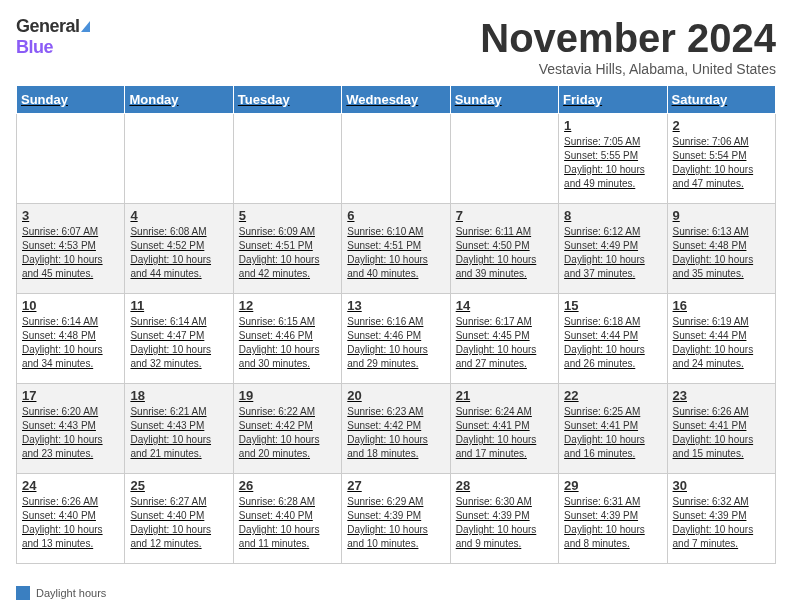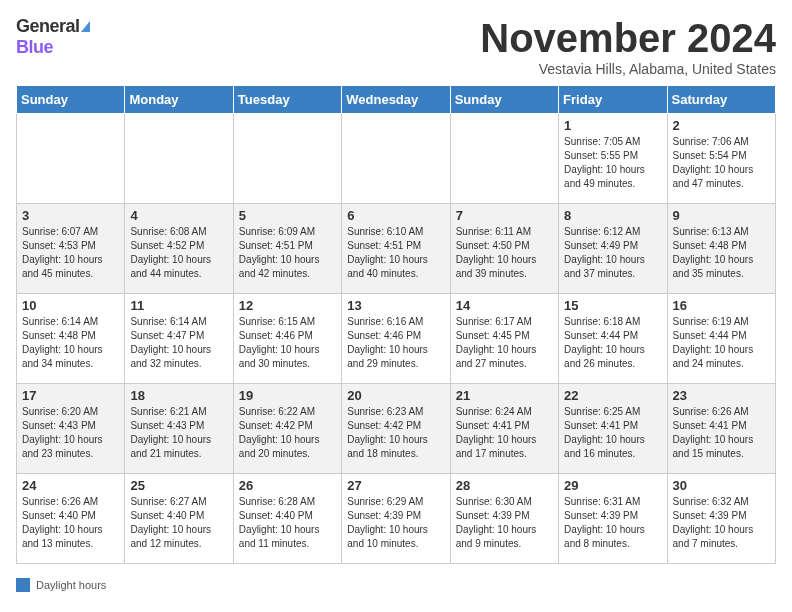--- a/index.html
+++ b/index.html
@@ -26,20 +26,21 @@
     }
     .location {
       font-size: 14px;
       color: #555;
       margin-left: 20px;
     }
     table {
       width: 100%;
       border-collapse: collapse;
       table-layout: fixed;
+      text-decoration: underline;
     }
     thead tr th {
       background: #3a7fc1;
       color: #fff;
       font-size: 13px;
       font-weight: bold;
       padding: 6px 4px;
       text-align: left;
       border: 1px solid #fff;
     }
@@ -63,21 +64,21 @@
       font-weight: bold;
       display: block;
       margin-bottom: 2px;
     }
     .day-info {
       font-size: 10px;
       line-height: 1.4;
       color: #333;
     }
     .legend {
-      margin-top: 14px;
+      margin-top: 22px;
       font-size: 11px;
       color: #555;
       display: flex;
       align-items: center;
       gap: 6px;
     }
     .legend-box {
       width: 14px; height: 14px;
       background: #3a7fc1;
       display: inline-block;

